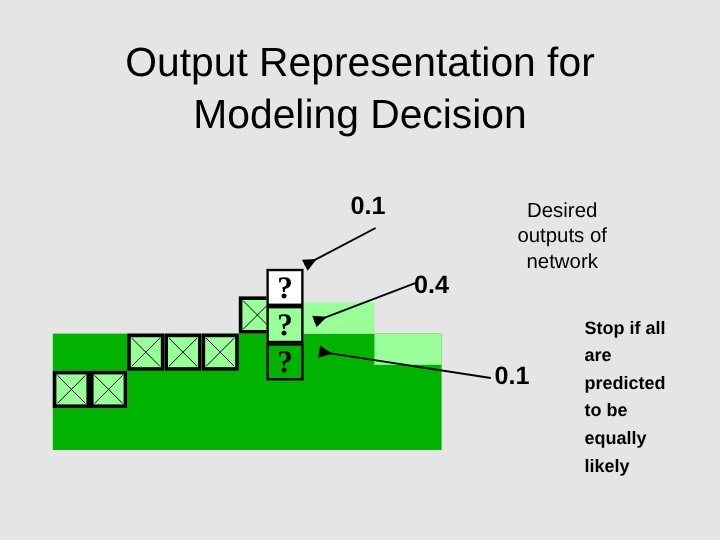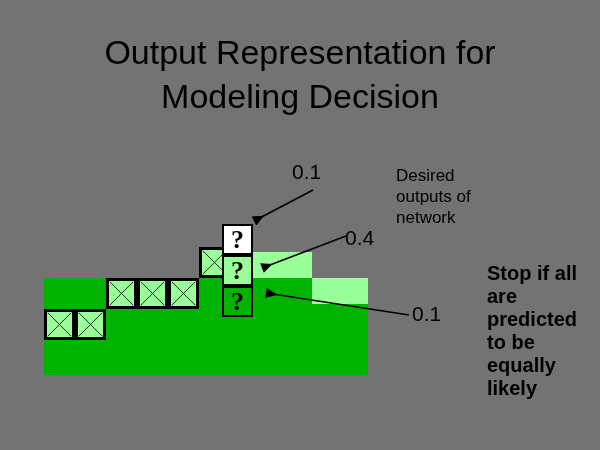--- a/index.html
+++ b/index.html
@@ -4,21 +4,21 @@
 <style>
   html, body {
     margin: 0;
     padding: 0;
     background: #ffffff;
   }
   #slide {
     position: relative;
     width: 600px;
     height: 450px;
-    background: #737373;
+    background: #e5e5e5;
     overflow: hidden;
     font-family: "Liberation Sans", sans-serif;
     color: #000000;
   }
 
   
   #title {
     position: absolute;
     left: 0;
     top: 30px;
@@ -103,43 +103,44 @@
     pointer-events: none;
   }
   #arrows line { stroke: #000000; stroke-width: 1.6; }
 
   
   .num-label {
     position: absolute;
     font-size: 21px;
     line-height: 24px;
     white-space: nowrap;
+    font-weight: bold;
   }
   #label-top  { left: 292px; top: 160px; }
   #label-mid  { left: 345px; top: 226px; }
   #label-bot  { left: 412px; top: 302px; }
 
   
   #desired-note {
     position: absolute;
     left: 396px;
     top: 165px;
     width: 145px;
-    text-align: left;
+    text-align: center;
     font-size: 17px;
     line-height: 21px;
     white-space: pre-line;
   }
   #stop-note {
     position: absolute;
     left: 487px;
     top: 262px;
     width: 110px;
     text-align: left;
-    font-size: 20px;
+    font-size: 15px;
     line-height: 23px;
     font-weight: bold;
     white-space: pre-line;
   }
 
   :root {
     --light: #99ff99;
     --dark:  #00b300;
   }
 </style>

